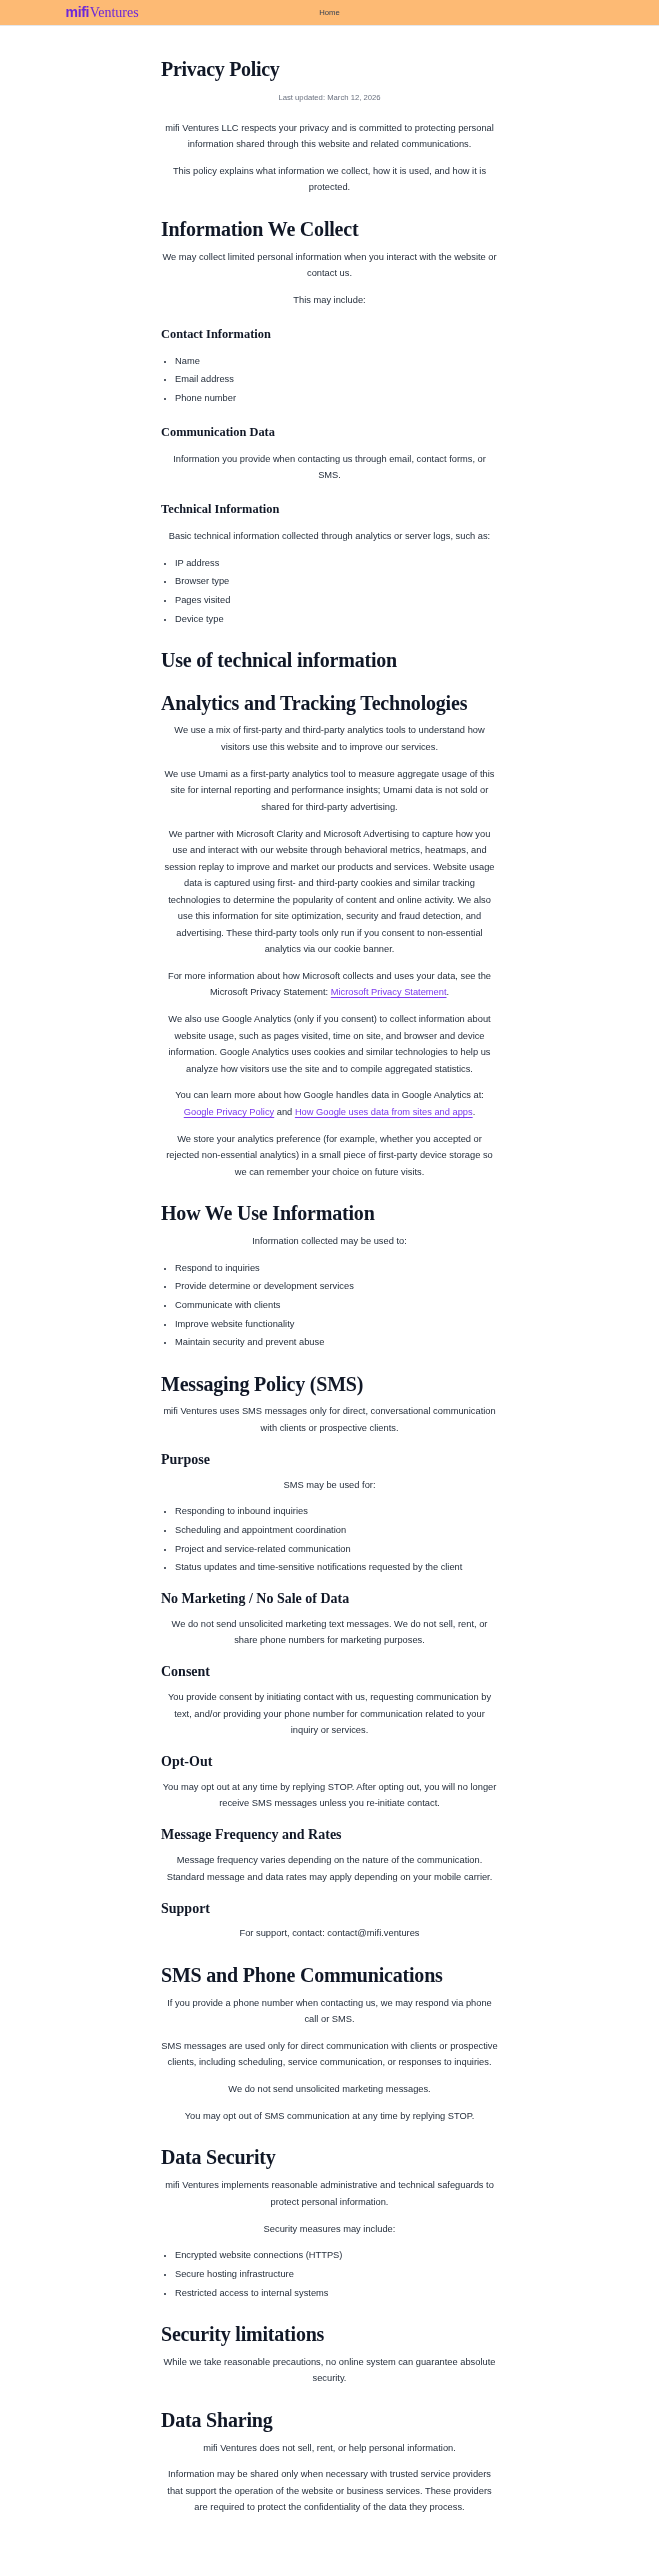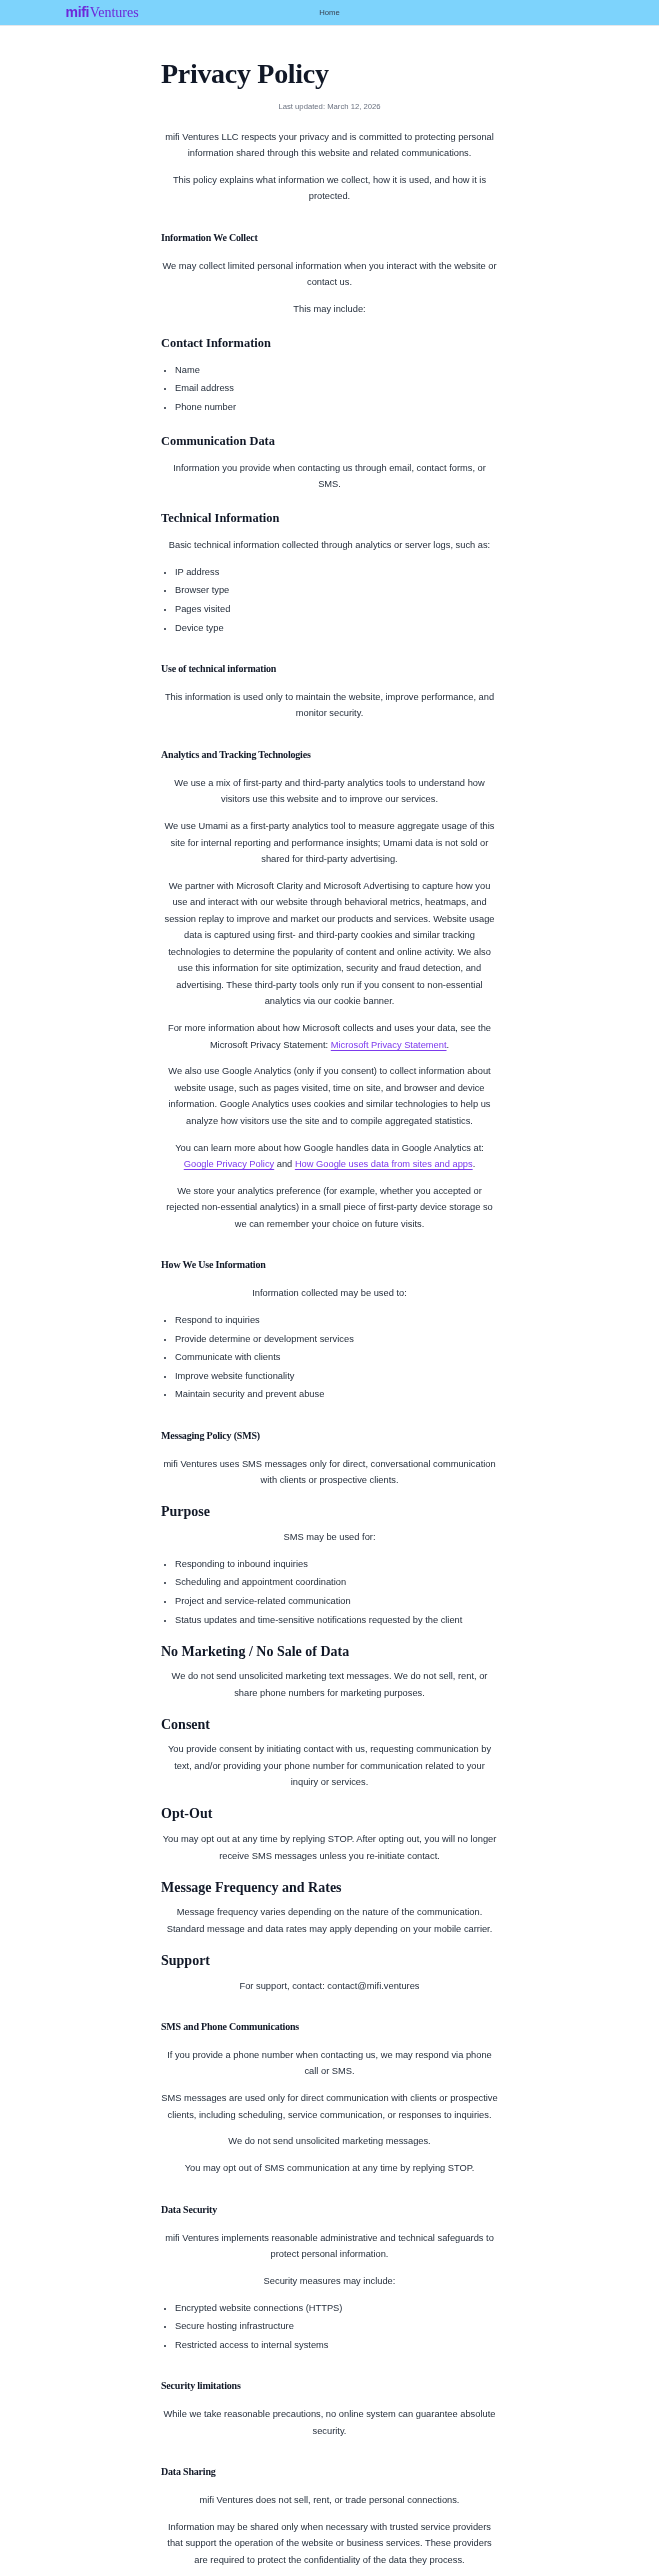--- a/index.html
+++ b/index.html
@@ -14,21 +14,21 @@
   html,body{margin:0;padding:0;background:#ffffff;}
   body{
     font-family:"Liberation Sans", sans-serif;
     color:var(--body);
     width:659px;
     margin:0 auto;
   }
   
   .site-header{
     border-bottom:0.5px solid var(--border);
-    background:#7dd3fc;
+    background:#fdba74;
   }
   .site-header .inner{
     max-width:528px;
     margin:0 auto;
     height:25px;
     position:relative;
     display:flex;
     align-items:center;
   }
   .logo{
@@ -61,21 +61,21 @@
   }
   
   main{
     max-width:337px;
     margin:0 auto;
     padding:32px 0 40px 0;
   }
   h1.page-title{
     font-family:"Liberation Serif", serif;
     font-weight:700;
-    font-size:28px;
+    font-size:20px;
     line-height:1.12;
     color:var(--heading);
     margin:0 0 11.3px 0;
     letter-spacing:-0.3px;
   }
   .last-updated{
     font-size:7.7px;
     line-height:12.4px;
     color:var(--muted);
     margin:0 0 15.5px 0;
@@ -83,21 +83,21 @@
   article p{
     font-size:9.3px;
     line-height:16.5px;
     margin:10.3px 0;
     color:var(--body);
     text-align:center;
   }
   article h2{
     font-family:"Liberation Serif", serif;
     font-weight:700;
-    font-size:10px;
+    font-size:20px;
     line-height:18.5px;
     color:var(--heading);
     margin:24px 0 10.3px 0;
     letter-spacing:-0.2px;
   }
   article h3{
     font-family:"Liberation Serif", serif;
     font-weight:700;
     font-size:12.4px;
     line-height:15.5px;
@@ -164,21 +164,20 @@
         <p>Information you provide when contacting us through email, contact forms, or SMS.</p>
         <h3>Technical Information</h3>
         <p>Basic technical information collected through analytics or server logs, such as:</p>
         <ul>
           <li>IP address</li>
           <li>Browser type</li>
           <li>Pages visited</li>
           <li>Device type</li>
         </ul>
         <h2>Use of technical information</h2>
-        <p>This information is used only to maintain the website, improve performance, and monitor security.</p>
         <h2>Analytics and Tracking Technologies</h2>
         <p>We use a mix of first-party and third-party analytics tools to understand how visitors use this website and to improve our services.</p>
         <p>We use Umami as a first-party analytics tool to measure aggregate usage of this site for internal reporting and performance insights; Umami data is not sold or shared for third-party advertising.</p>
         <p>We partner with Microsoft Clarity and Microsoft Advertising to capture how you use and interact with our website through behavioral metrics, heatmaps, and session replay to improve and market our products and services. Website usage data is captured using first- and third-party cookies and similar tracking technologies to determine the popularity of content and online activity. We also use this information for site optimization, security and fraud detection, and advertising. These third-party tools only run if you consent to non-essential analytics via our cookie banner.</p>
         <p>For more information about how Microsoft collects and uses your data, see the Microsoft Privacy Statement: <a href="#">Microsoft Privacy Statement</a>.</p>
         <p>We also use Google Analytics (only if you consent) to collect information about website usage, such as pages visited, time on site, and browser and device information. Google Analytics uses cookies and similar technologies to help us analyze how visitors use the site and to compile aggregated statistics.</p>
         <p>You can learn more about how Google handles data in Google Analytics at: <a href="#">Google Privacy Policy</a> and <a href="#">How Google uses data from sites and apps</a>.</p>
         <p>We store your analytics preference (for example, whether you accepted or rejected non-essential analytics) in a small piece of first-party device storage so we can remember your choice on future visits.</p>
         <h2>How We Use Information</h2>
         <p>Information collected may be used to:</p>
@@ -218,18 +217,18 @@
         <p>mifi Ventures implements reasonable administrative and technical safeguards to protect personal information.</p>
         <p>Security measures may include:</p>
         <ul>
           <li>Encrypted website connections (HTTPS)</li>
           <li>Secure hosting infrastructure</li>
           <li>Restricted access to internal systems</li>
         </ul>
         <h2>Security limitations</h2>
         <p>While we take reasonable precautions, no online system can guarantee absolute security.</p>
         <h2>Data Sharing</h2>
-        <p>mifi Ventures does not sell, rent, or trade personal connections.</p>
+        <p>mifi Ventures does not sell, rent, or help personal information.</p>
         <p>Information may be shared only when necessary with trusted service providers that support the operation of the website or business services. These providers are required to protect the confidentiality of the data they process.</p>
       </div>
   </article>
 </main>
 
 
 </body></html>

